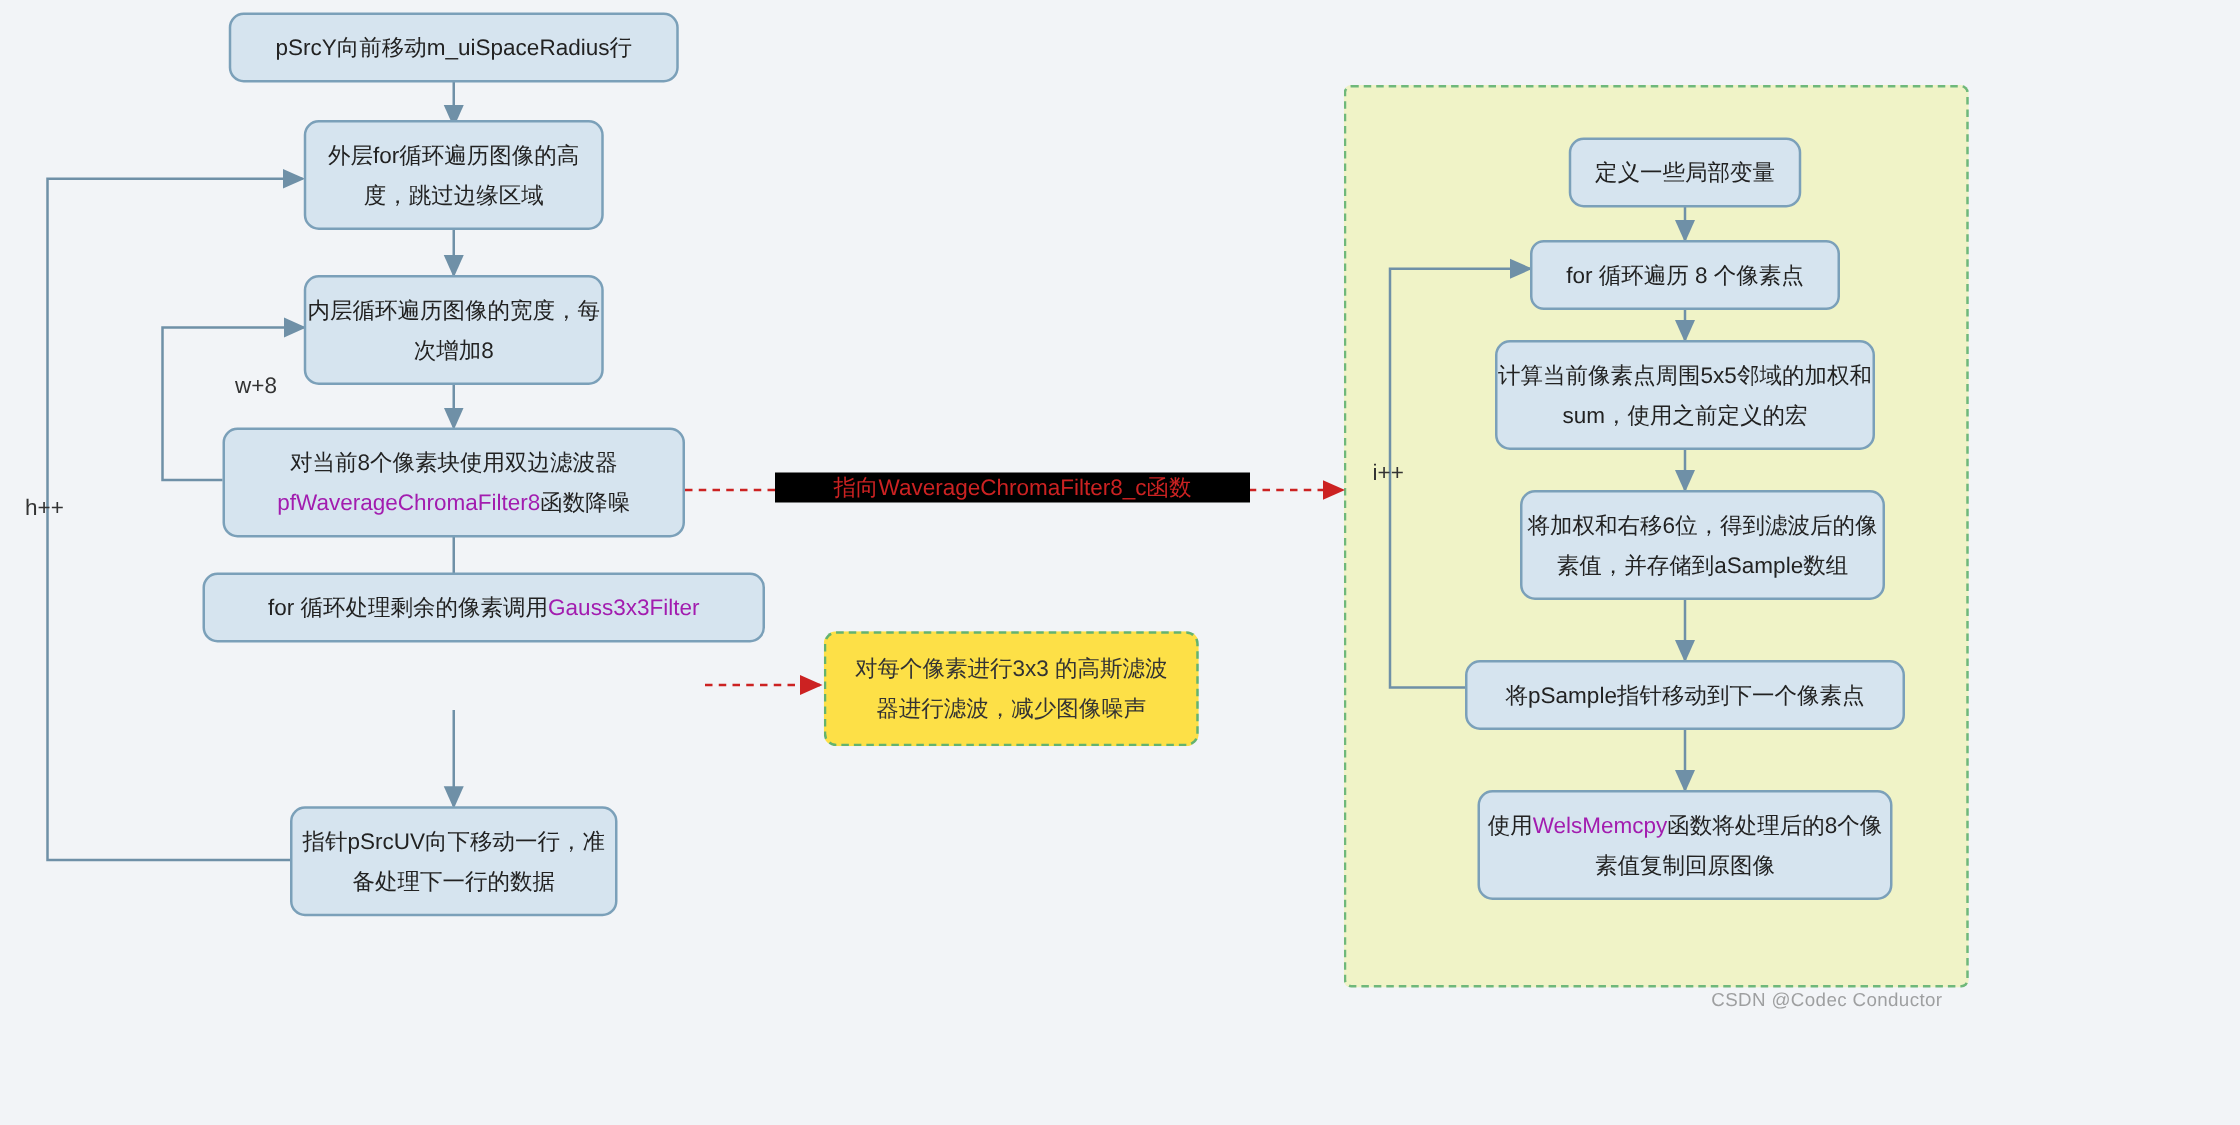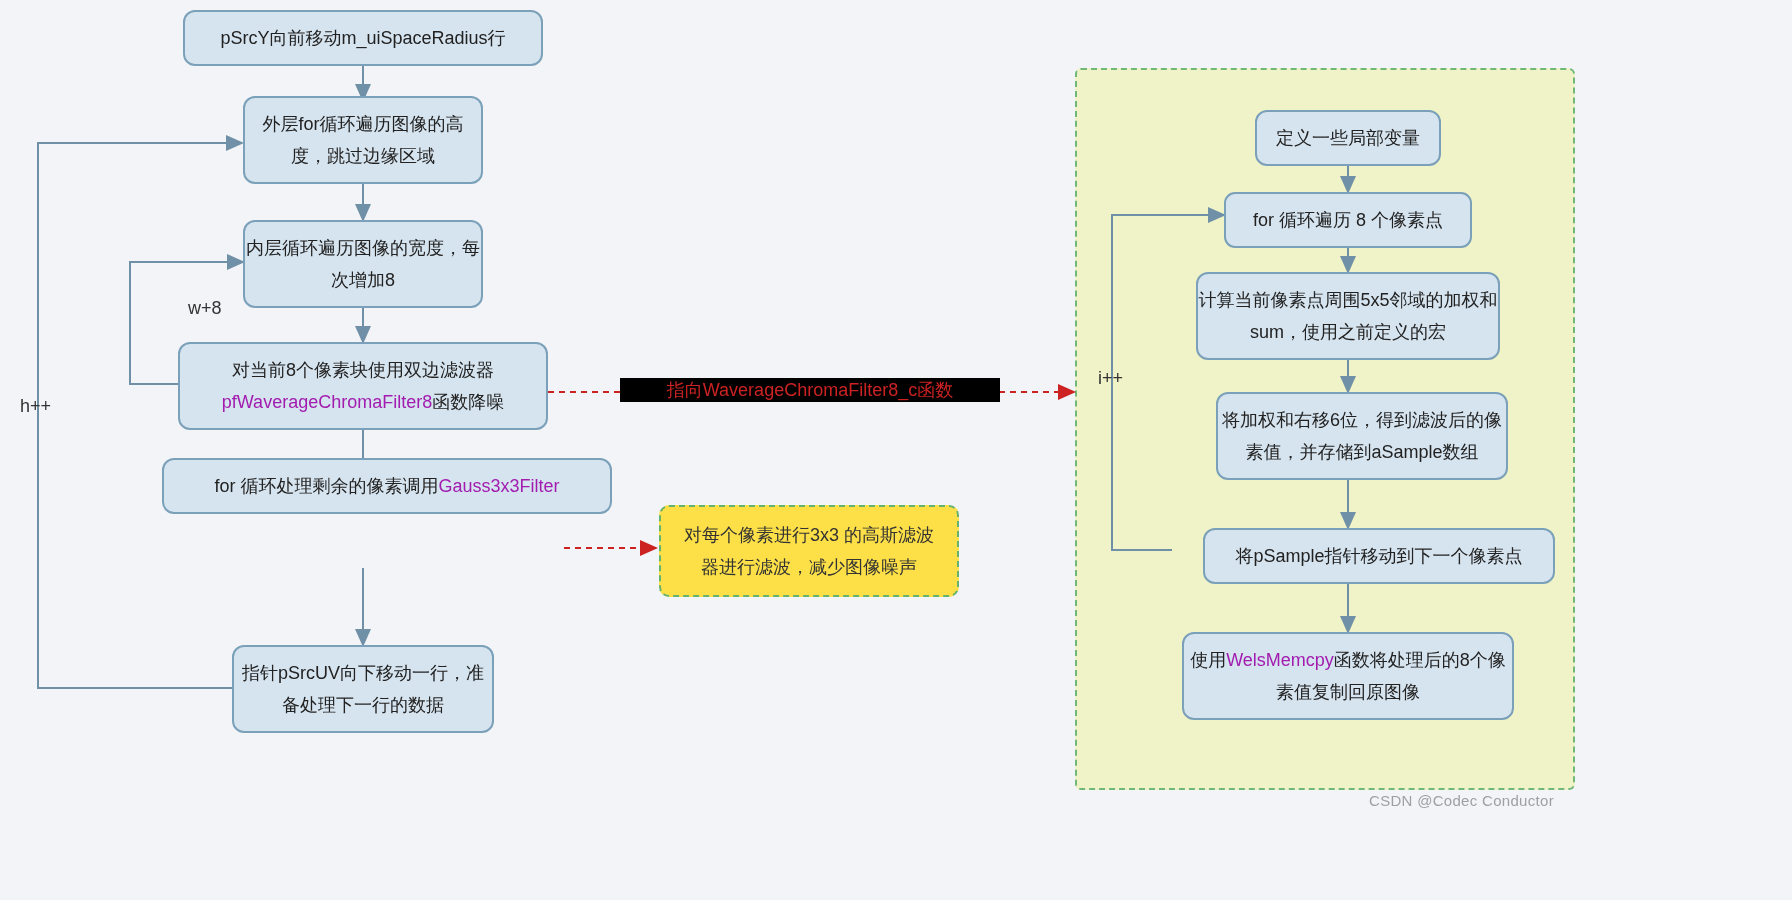--- a/index.html
+++ b/index.html
@@ -148,21 +148,21 @@
 </div>
 
 <div class="node" style="left:1196px; top:272px; width:304px;">
   <span>计算当前像素点周围5x5邻域的加权和sum，使用之前定义的宏</span>
 </div>
 
 <div class="node" style="left:1186px; top:392px; width:292px;margin-left:30px;">
   <span>将加权和右移6位，得到滤波后的像素值，并存储到aSample数组</span>
 </div>
 
-<div class="node" style="left:1172px; top:528px; width:352px;margin-left:31px;">
+<div class="node" style="left:1172px; top:528px; width:352px;">
   <span>将pSample指针移动到下一个像素点</span>
 </div>
 
 <div class="node mixed" style="left:1182px; top:632px; width:332px;">
   <span>使用</span><span class="red">WelsMemcpy</span><span>函数将处理后的8个像素值复制回原图像</span>
 </div>
 
 <div class="edge-label" style="left:1098px; top:368px;">i++</div>
 
 <div class="watermark" style="left:1350px; top:792px;margin-left:19px;">CSDN @Codec Conductor</div>

